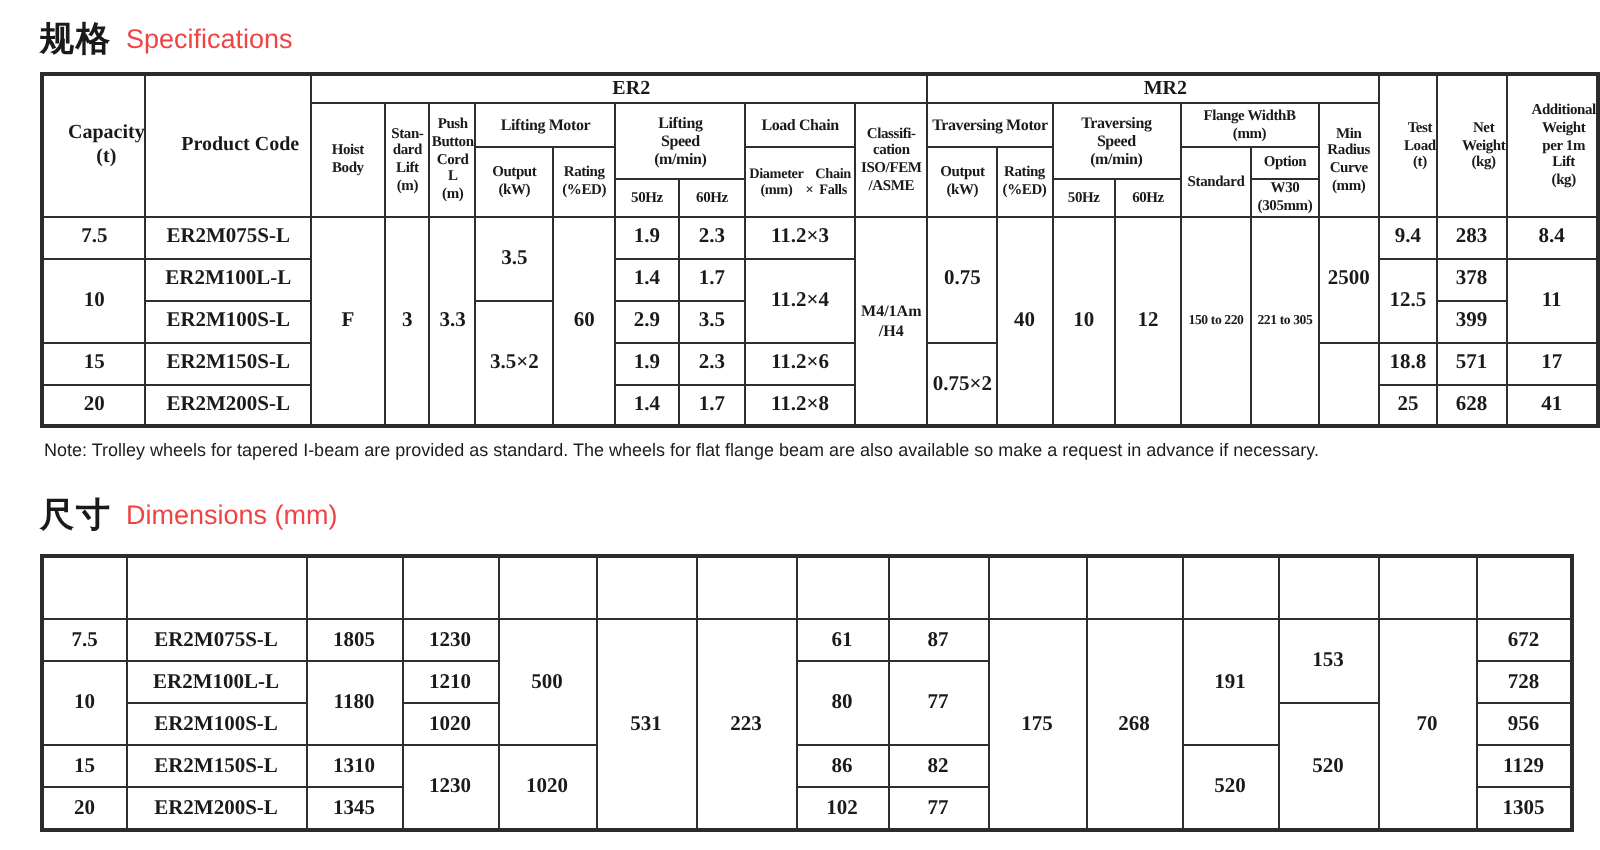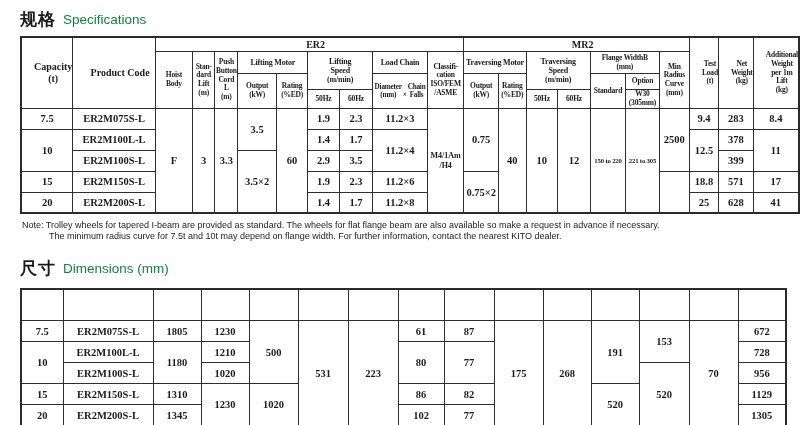--- a/index.html
+++ b/index.html
@@ -6,21 +6,21 @@
   body{
     width:800px;height:425px;overflow:hidden;
     background:#ffffff;color:#1a1a1a;
     font-family:"Liberation Serif", serif;
   }
   .page{position:relative;width:800px;height:425px;}
 
   
   .section-title{display:flex;align-items:center;gap:7px;margin:8px 0 5px 20px;}
   .section-title .cn{font-family:"DejaVu Sans", sans-serif;font-weight:bold;font-size:17px;letter-spacing:1px;}
-  .section-title .en{font-family:"Liberation Sans", sans-serif;font-size:13.5px;color:#15803d;}
+  .section-title .en{font-family:"Liberation Sans", sans-serif;font-size:13.5px;color:#ef4444;}
 
   table{border-collapse:collapse;table-layout:fixed;margin-left:20px;border:2px solid #2b2b2b;}
   th,td{
     border:1px solid #2e2e2e;text-align:center;vertical-align:middle;
     padding:0;overflow:hidden;
   }
   th{font-weight:bold;font-size:7.5px;line-height:1.15;white-space:pre-line;letter-spacing:-0.2px;}
   td{font-weight:bold;font-size:10.5px;}
 
   .spec tr.h1 th{height:13px;padding-left:12px;}
@@ -219,21 +219,20 @@
         <td>11.2×8</td>
         <td>25</td>
         <td>628</td>
         <td>41</td>
       </tr>
     </tbody>
   </table>
 
   <div class="note">
     <div>Note: Trolley wheels for tapered I-beam are provided as standard. The wheels for flat flange beam are also available so make a request in advance if necessary.</div>
-    <div class="indent">The minimum radius curve for 7.5t and 10t may depend on flange width. For further information, contact the nearest KITO dealer.</div>
   </div>
 
   <div class="section-title t2">
     <span class="cn">尺寸</span>
     <span class="en">Dimensions (mm)</span>
   </div>
 
   <table class="dim">
     <colgroup>
       <col style="width:42px">

